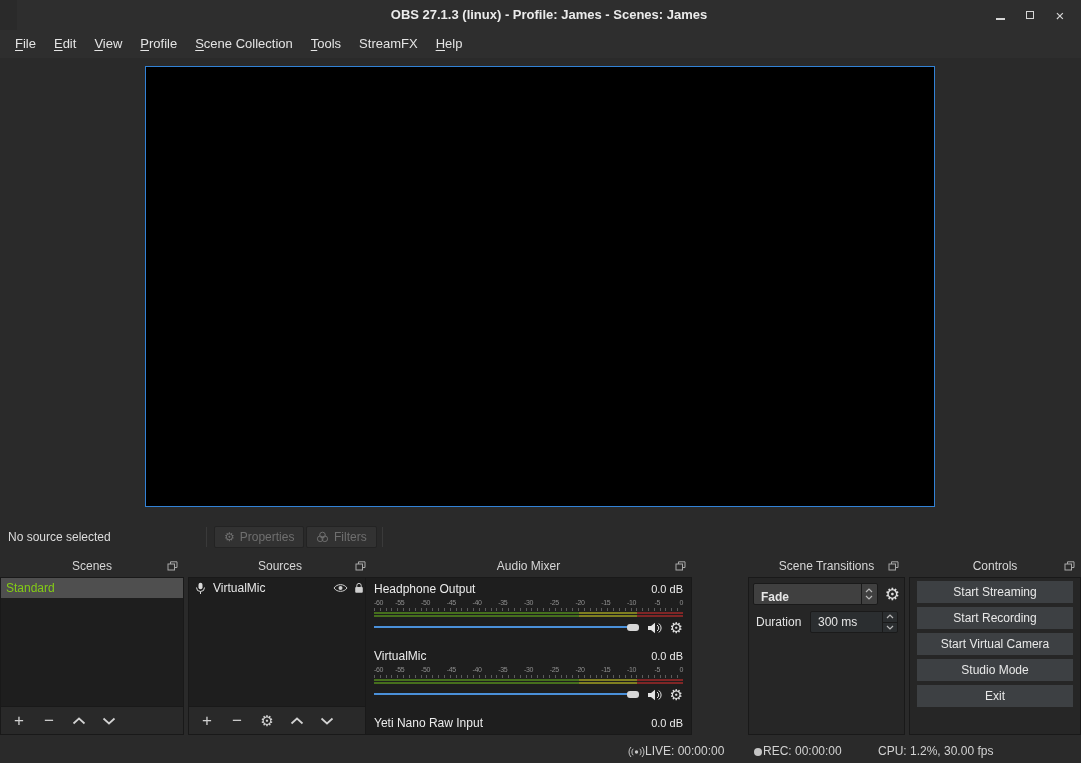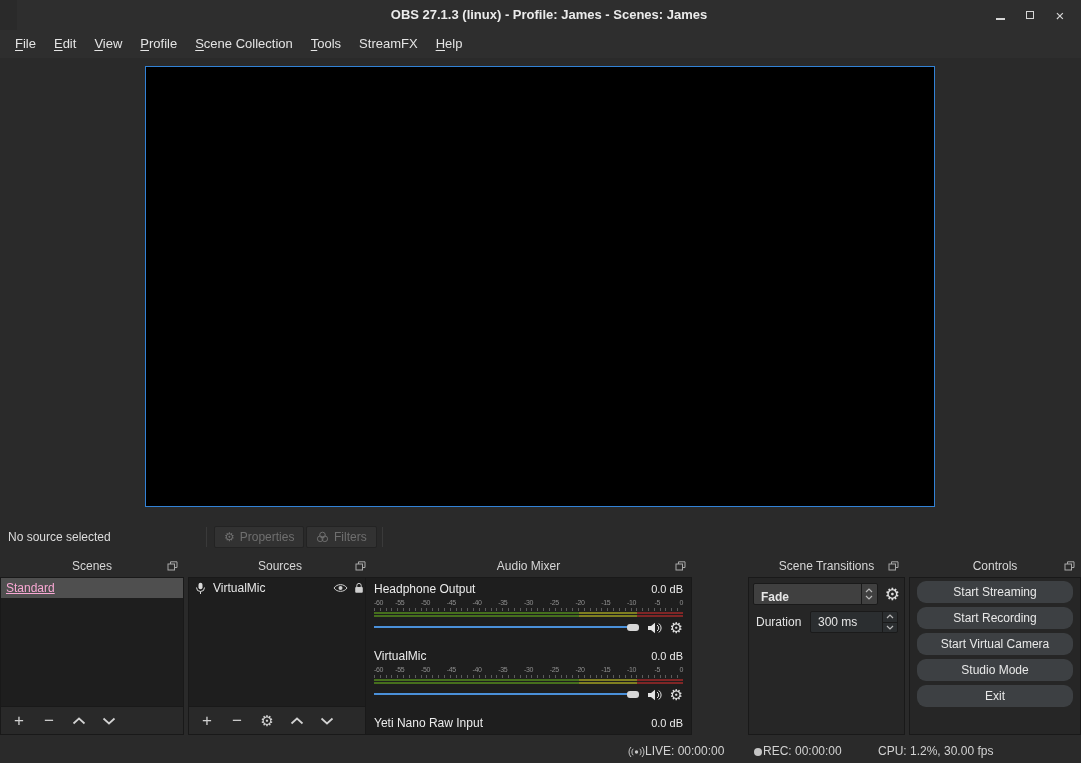--- a/index.html
+++ b/index.html
@@ -52,21 +52,21 @@
   #dock-transitions .dock-body,#dock-controls .dock-body{background:#262626;}
   .dock-list{position:absolute;top:22px;left:0;right:0;height:130px;background:#1e1e1e;
              border:1px solid #191919;overflow:hidden;}
   .dock-toolbar{position:absolute;left:0;right:0;top:152px;height:28px;display:flex;align-items:center;
                 gap:16px;padding:0 11px;background:#292929;border:1px solid #191919;border-top:0;}
   .tbtn{color:#d2d2d2;display:inline-flex;align-items:center;justify-content:center;
         min-width:14px;font-size:17px;line-height:1;}
   .tbtn.gear{font-size:15px;}
 
   .list-row{display:flex;align-items:center;height:20px;padding:0 7px 0 5px;font-size:12px;gap:6px;color:#e6e6e6;}
-  .list-row.selected{background:#4f4f4f;color:#f9a8d4;text-decoration:underline;}
+  .list-row.selected{background:#4f4f4f;color:#84cc16;}
   .src-type{color:#dadada;width:13px;}
   .source-row .src-label{flex:1;white-space:nowrap;overflow:hidden;}
   .row-icon{color:#cfcfcf;}
   .source-row.dimmed .src-label,.source-row.dimmed .src-type,
   .source-row.dimmed .vis-icon{color:#8f8f8f;}
 
   
   .mixer-body{padding:4px 8px 0 8px;overflow:hidden;}
   .mix-channel{margin-bottom:13px;}
   .mix-head{display:flex;justify-content:space-between;align-items:baseline;height:15px;}
@@ -103,21 +103,21 @@
   .spinbox{position:relative;width:88px;height:22px;background:#2b2e30;border:1px solid #1a1a1a;
            border-radius:2px;display:flex;align-items:center;}
   .spin-text{flex:1;padding-left:7px;font-size:12px;color:#e6e6e6;}
   .spin-btns{width:15px;height:100%;display:flex;flex-direction:column;border-left:1px solid #1a1a1a;}
   .spin-btn{flex:1;display:flex;align-items:center;justify-content:center;color:#b8b8b8;}
   .spin-btn + .spin-btn{border-top:1px solid #1a1a1a;}
 
   
   .controls-body{padding:3px 7px;}
   .ctl-btn{display:block;width:100%;height:22px;margin-bottom:4px;background:#3d4043;border:none;
-           border-radius:9px;color:#e8e8e8;font-size:12px;font-family:inherit;}
+           border-radius:0;color:#e8e8e8;font-size:12px;font-family:inherit;}
 
   
   .statusbar{position:absolute;left:0;right:0;top:740px;height:23px;font-size:12px;color:#d2d2d2;}
   .status-item{position:absolute;top:0;height:23px;display:flex;align-items:center;line-height:23px;}
   .status-item .icon{color:#c4c4c4;}
 
   .icon{display:inline-flex;align-items:center;justify-content:center;line-height:1;}
   .icon svg{display:block;}
 </style>
 </head>

